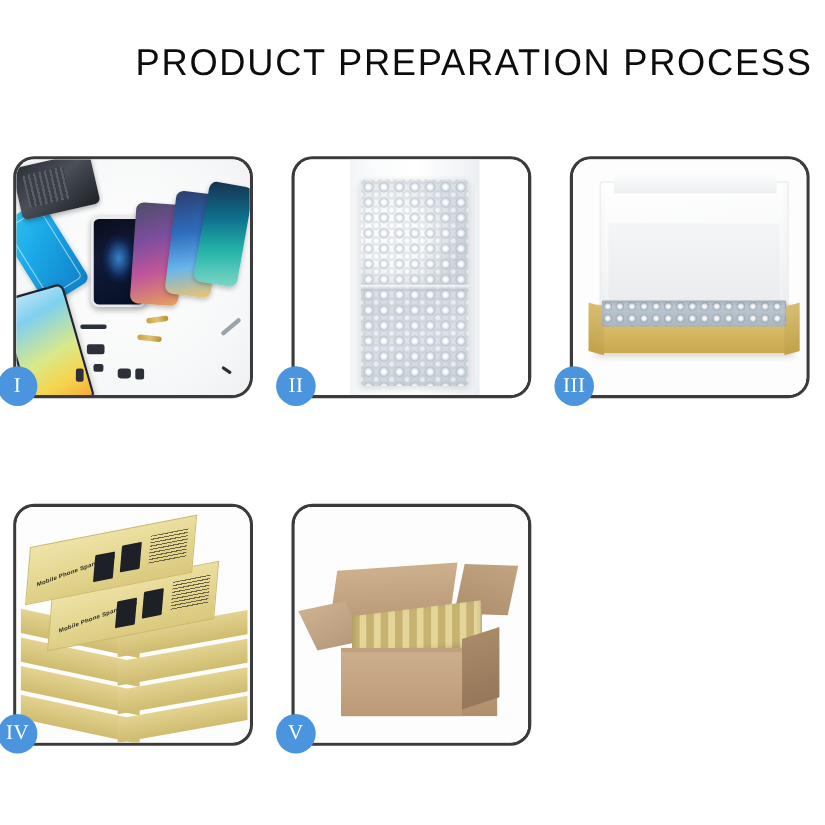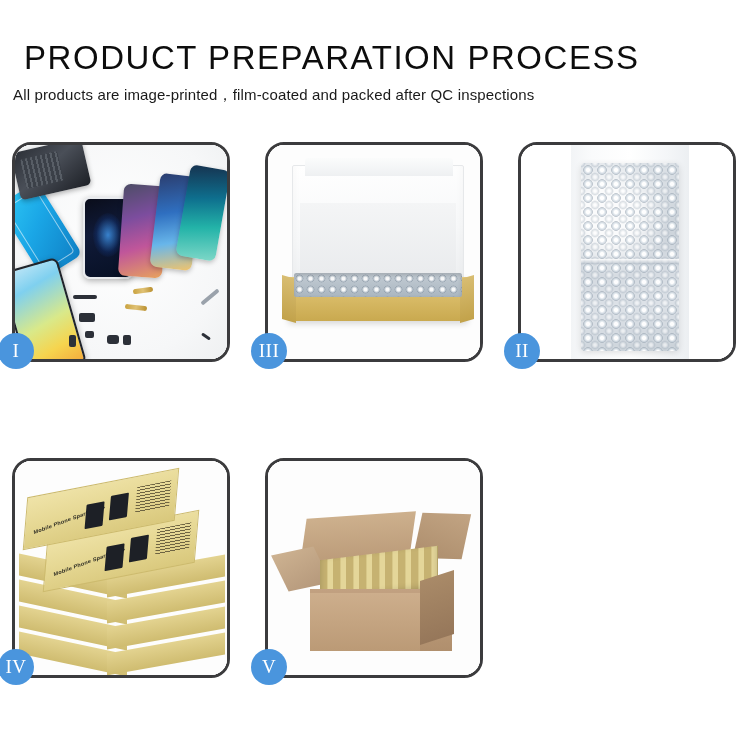--- a/index.html
+++ b/index.html
@@ -19,22 +19,21 @@
     height: 750px;
     background: #ffffff;
   }
 
   
   .header {
     position: absolute;
     top: 36px;
     left: 0;
     width: 750px;
-    text-align: left;
-    padding-left: 13px;
+    text-align: right;
   }
 
   .title {
     font-size: 34px;
     font-weight: 500;
     letter-spacing: 1.6px;
     color: #0d0d0d;
     line-height: 42px;
     white-space: nowrap;
     transform: scaleX(0.97);
@@ -373,21 +372,20 @@
     background: rgba(120,96,70,.45);
   }
 </style>
 </head>
 <body>
 
 <div id="page">
 
   <div class="header">
     <div class="title">PRODUCT PREPARATION PROCESS</div>
-    <div class="subtitle">All products are image-printed，film-coated and packed after QC inspections</div>
   </div>
 
   <div class="grid">
 
     <div class="card">
       <div class="card-photo">
         <div class="scene-parts">
           <div class="ph ph-a"></div>
           <div class="ph ph-b"></div>
           <div class="ph ph-c"></div>
@@ -407,42 +405,42 @@
           <div class="chip" style="left:108px; top:190px; width:8px; height:10px;"></div>
           <div class="chip" style="left:186px; top:190px; width:10px; height:3px; transform:rotate(34deg);"></div>
           <div class="chip" style="left:184px; top:150px; width:22px; height:4px; transform:rotate(-40deg); background:#9aa2ab;"></div>
         </div>
       </div>
       <div class="badge">I</div>
     </div>
 
     <div class="card">
       <div class="card-photo">
-        <div class="scene-mailer">
-          <div class="ml-lid"></div>
-          <div class="ml-inner"></div>
-          <div class="ml-tray"></div>
-          <div class="ml-bubbles"></div>
-        </div>
-      </div>
-      <div class="badge">III</div>
-    </div>
-
-    <div class="card">
-      <div class="card-photo">
         <div class="scene-bubble">
           <div class="bw-halo"></div>
           <div class="bw-pack">
             <div class="bw-grid"></div>
             <div class="bw-grid2"></div>
             <div class="bw-seam"></div>
           </div>
         </div>
       </div>
       <div class="badge">II</div>
+    </div>
+
+    <div class="card">
+      <div class="card-photo">
+        <div class="scene-mailer">
+          <div class="ml-lid"></div>
+          <div class="ml-inner"></div>
+          <div class="ml-tray"></div>
+          <div class="ml-bubbles"></div>
+        </div>
+      </div>
+      <div class="badge">III</div>
     </div>
 
     <div class="card">
       <div class="card-photo">
         <div class="scene-stack">
 
           <div class="sb-side" style="left:4px; top:182px; width:108px; height:22px; transform:skewY(12deg);"></div>
           <div class="sb-side" style="left:4px; top:156px; width:108px; height:22px; transform:skewY(12deg);"></div>
           <div class="sb-side" style="left:4px; top:130px; width:108px; height:22px; transform:skewY(12deg);"></div>
           <div class="sb-side" style="left:4px; top:104px; width:108px; height:22px; transform:skewY(12deg);"></div>

